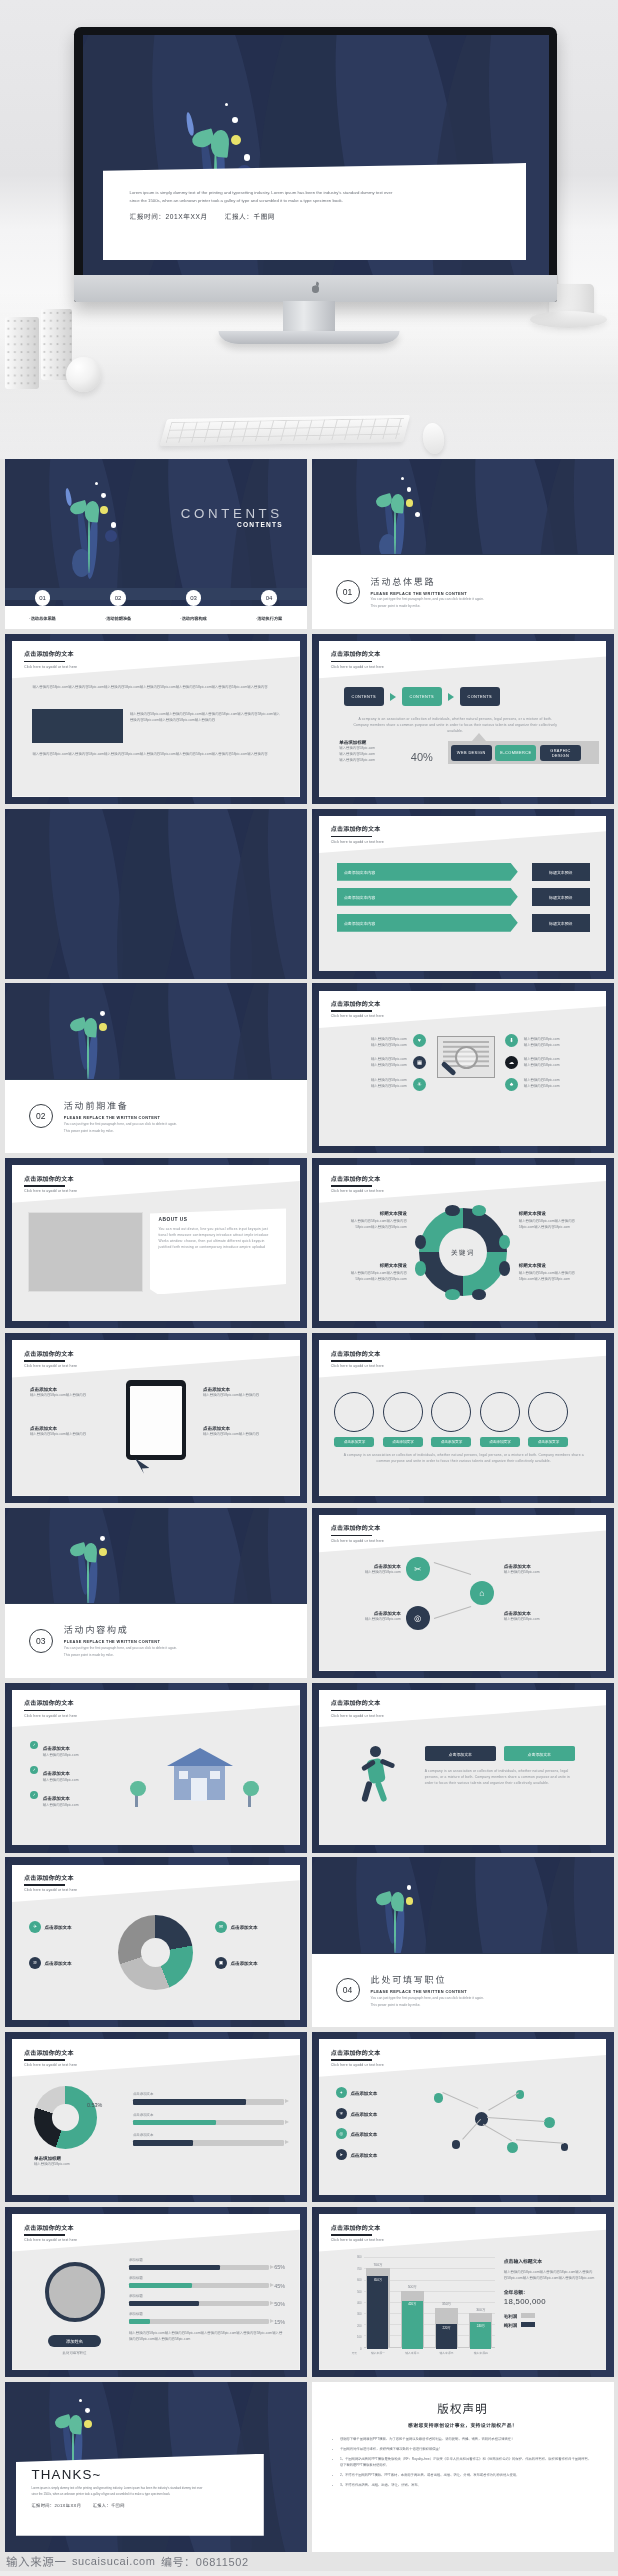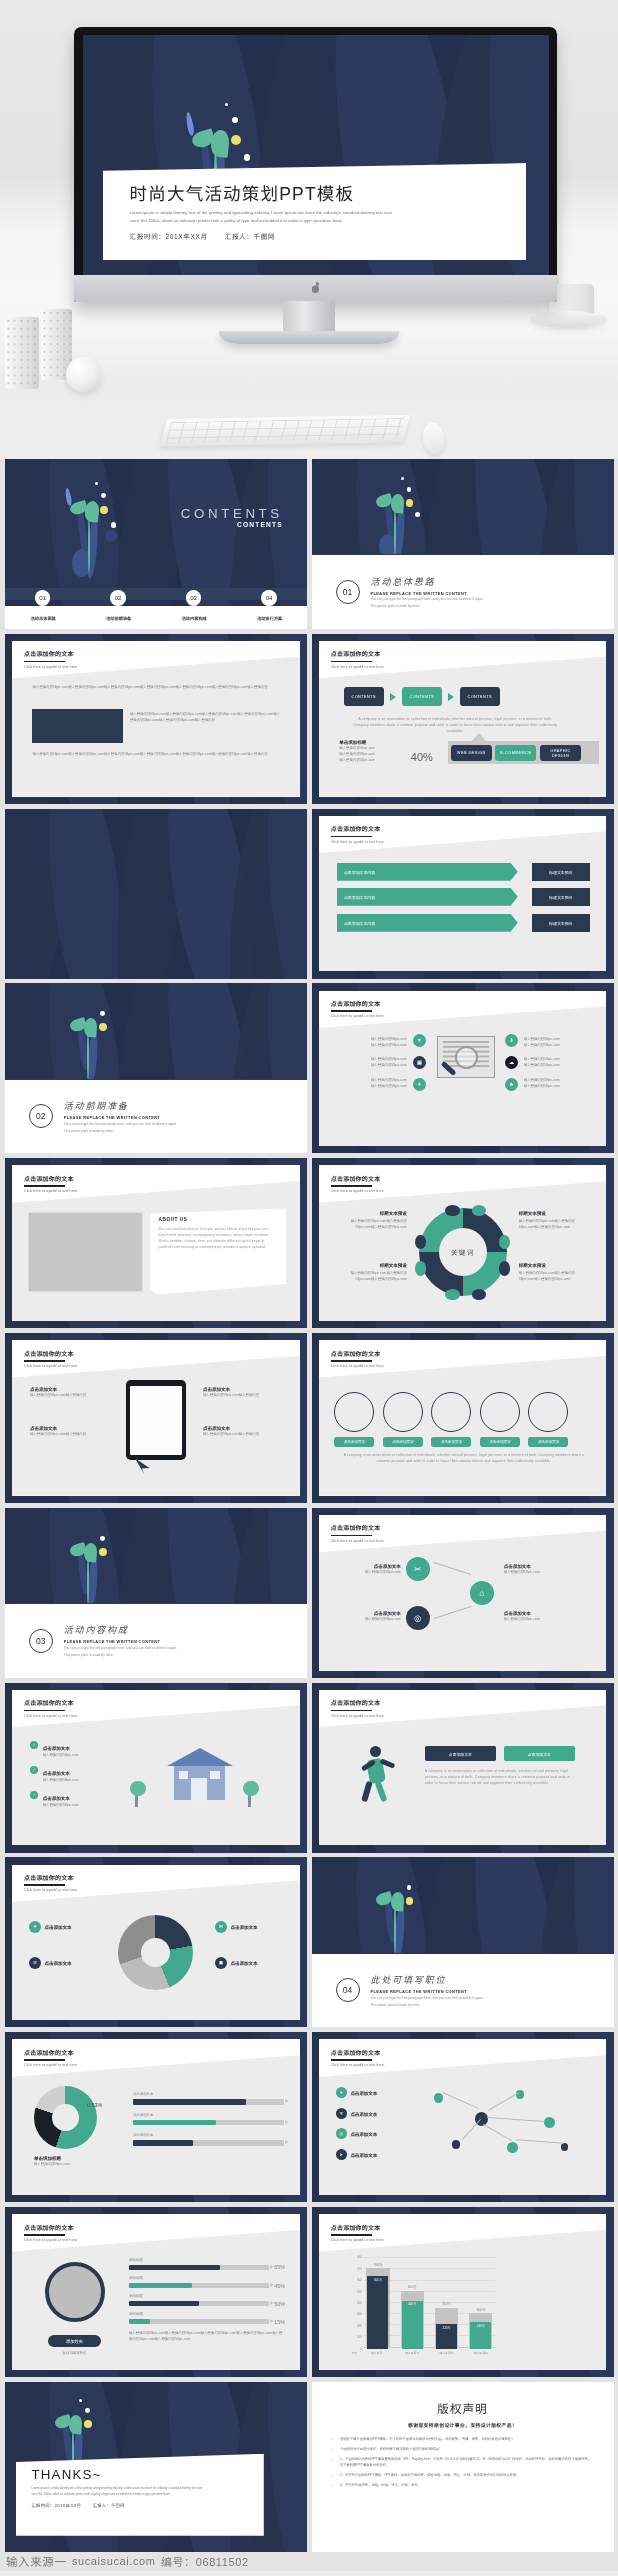--- a/index.html
+++ b/index.html
@@ -112,21 +112,21 @@
   .hdr .rule{width:41px;height:1.5px;background:#1f242c;margin:2.4px 0 2.4px;}
   .hdr .s{font-size:3.6px;color:#6f747c;letter-spacing:0.1px;}
   .bg-teal{background:#43a98e;}
   .bg-navy{background:#2c3a4f;}
 
   
   .cover .capwrap{position:absolute;left:0;right:0;bottom:0;height:44%;background:#fff;
      border-top:1.8px solid #2c3a52;display:flex;align-items:center;padding-left:24px;gap:11px;}
   .numcircle{width:24px;height:24px;border-radius:50%;border:0.7px solid #3a3f46;display:flex;
      align-items:center;justify-content:center;font-size:8.5px;color:#2a2e34;}
-  .cover .ct{font-size:9px;color:#4a4f57;letter-spacing:1.8px;font-style:italic;}
+  .cover .ct{font-size:9px;color:#4a4f57;letter-spacing:1.8px;}
   .cover .cs{font-size:3.9px;font-weight:700;color:#2a2e34;letter-spacing:0.4px;margin-top:3px;}
   .cover .cs2{font-size:3.3px;color:#8b9097;margin-top:1.8px;line-height:1.6;}
 
   
   .contents-title{position:absolute;right:24px;top:47px;text-align:right;}
   .contents-title .big{font-size:13.3px;color:#c8ccd6;letter-spacing:3.6px;font-weight:300;}
   .contents-title .sm{font-size:6.6px;color:#fff;font-weight:700;letter-spacing:1.2px;}
   .cbar{position:absolute;left:0;right:0;bottom:29px;height:12px;background:#31405f;}
   .cnums{position:absolute;left:0;right:0;bottom:23px;display:flex;}
   .cnums div{flex:1;display:flex;justify-content:center;}
@@ -226,21 +226,20 @@
           <span class="blade" style="left:1.2px;top:24px;width:6px;height:24px;background:#6f8fd6;transform:rotate(-10deg);"></span>
           <span class="dot" style="left:39px;top:14.5px;width:3.6px;height:3.6px;"></span>
           <span class="dot" style="left:46px;top:29px;width:6px;height:6px;"></span>
           <span class="dotY" style="left:45px;top:47px;width:10.3px;height:10.3px;"></span>
           <span class="dot" style="left:58px;top:66px;width:6.6px;height:6.6px;"></span>
           <span class="blade2" style="left:51px;top:77px;width:15.7px;height:15.7px;background:#33447a;"></span>
           <span class="dot" style="left:42px;top:130px;width:2.4px;height:2.4px;"></span>
         </div>
 
         <div class="hero-card">
-          <div class="hero-title">时尚大气活动策划PPT模板</div>
           <div class="hero-sub">Lorem ipsum is simply dummy text of the printing and typesetting industry. Lorem ipsum has been the industry's standard dummy text ever</div>
           <div class="hero-sub" style="margin-top:0">since the 1500s, when an unknown printer took a galley of type and scrambled it to make a type specimen book.</div>
           <div class="hero-meta">
             <span>汇报时间：201X年XX月</span>
             <span>汇报人：千图网</span>
           </div>
         </div>
       </div>
       <div class="imac-chin">
         <span class="apple-logo"></span>
@@ -1154,20 +1153,34 @@
             </div>
 
             <div style="position:absolute;left:14.5px;right:2.4px;bottom:0;display:flex;gap:11px;font-size:2.8px;color:#8d9299;">
               <span style="flex:1;text-align:center;">输入来源一</span>
               <span style="flex:1;text-align:center;">输入来源二</span>
               <span style="flex:1;text-align:center;">输入来源三</span>
               <span style="flex:1;text-align:center;">输入来源四</span>
             </div>
           </div>
 
+          <div class="abs" style="left:185px;top:43px;width:91px;">
+            <div class="zhb" style="font-size:4.8px;">点击输入标题文本</div>
+            <div class="zh" style="margin-top:4.8px;">输入替换内容58pic.com输入替换内容58pic.com输入替换内容58pic.com输入替换内容58pic.com输入替换内容58pic.com</div>
+            <div class="zhb" style="margin-top:7.2px;font-size:4.8px;">全年总额：</div>
+            <div style="font-size:7.8px;color:#3b4048;margin-top:1.2px;letter-spacing:0.3px;">18,500,000</div>
+            <div class="flexr" style="align-items:center;gap:3.6px;margin-top:7.2px;">
+              <span class="zhb">毛利润</span>
+              <span style="width:14.5px;height:5.4px;background:#c4c4c4;display:inline-block;"></span>
+              </div>
+            <div class="flexr" style="align-items:center;gap:3.6px;margin-top:3px;">
+              <span class="zhb">纯利润</span>
+              <span style="width:14.5px;height:5.4px;background:#2c3a4f;display:inline-block;"></span>
+              </div>
+          </div>
         </div>
       </div>
     </div>
 
     <div class="row" style="margin-bottom:0;">
       <div class="slide">
         <div class="waves">
             <i></i>
             <i></i>
             <i></i>

